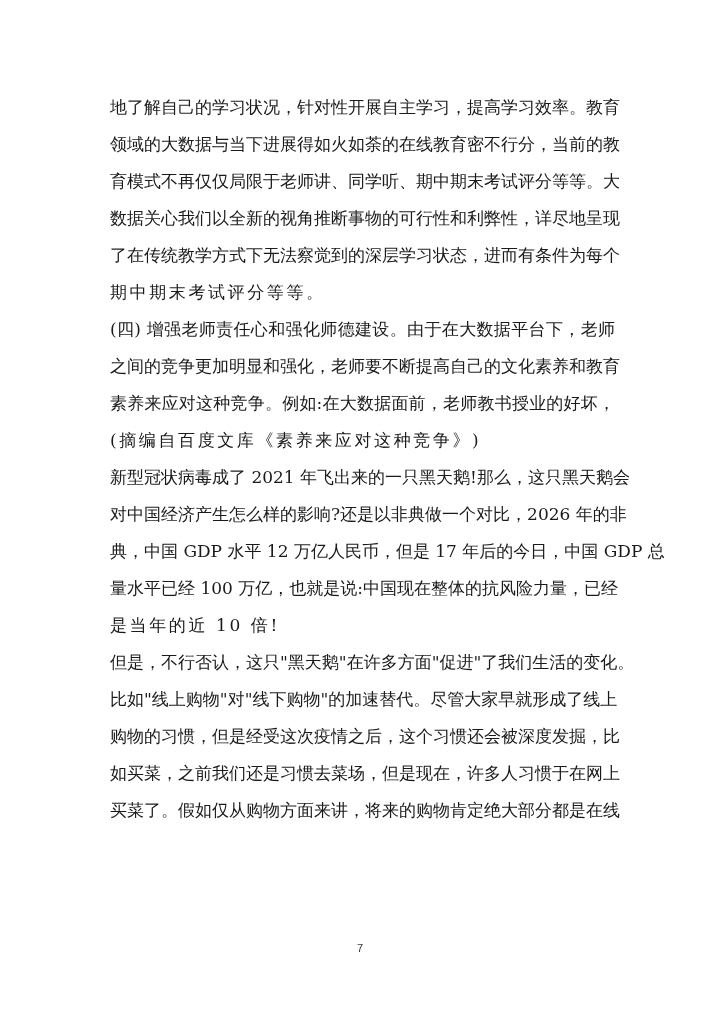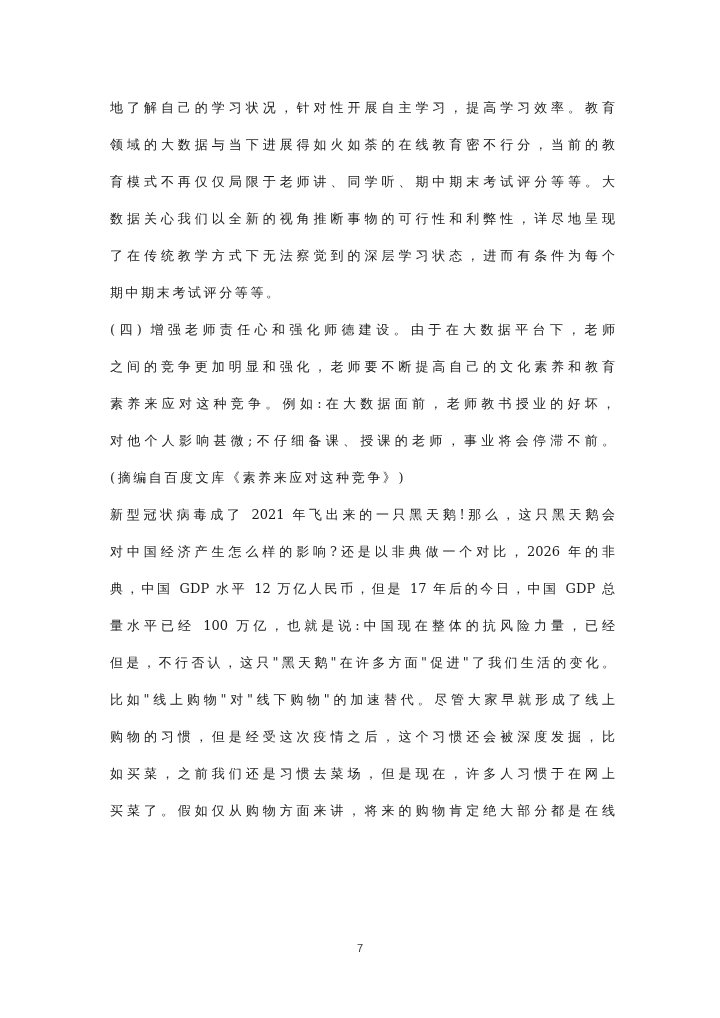--- a/index.html
+++ b/index.html
@@ -6,21 +6,21 @@
   body {
     width: 720px; height: 1018px; background: #ffffff;
     position: relative; overflow: hidden;
     font-family: "DejaVu Serif", "Liberation Serif", serif;
     color: #1a1a1a;
   }
   .page-body {
     position: absolute; left: 110px; top: 89px; width: 505px;
   }
   .line {
-    height: 37px; line-height: 37px; font-size: 13px;
+    height: 37px; line-height: 37px; font-size: 17px;
     white-space: nowrap; letter-spacing: 2.6px;
   }
   .line.justify { text-align: justify; text-align-last: justify; letter-spacing: 0; }
   .page-number {
     position: absolute; top: 942px; left: 0; width: 720px; text-align: center;
     font-family: "Liberation Sans", sans-serif; font-size: 11px; color: #333;
   }
 </style>
 </head>
 <body>
@@ -28,26 +28,26 @@
 <div class="page-body">
   <div class="line justify">地了解自己的学习状况，针对性开展自主学习，提高学习效率。教育</div>
   <div class="line justify">领域的大数据与当下进展得如火如荼的在线教育密不行分，当前的教</div>
   <div class="line justify">育模式不再仅仅局限于老师讲、同学听、期中期末考试评分等等。大</div>
   <div class="line justify">数据关心我们以全新的视角推断事物的可行性和利弊性，详尽地呈现</div>
   <div class="line justify">了在传统教学方式下无法察觉到的深层学习状态，进而有条件为每个</div>
   <div class="line">期中期末考试评分等等。</div>
   <div class="line justify">(四) 增强老师责任心和强化师德建设。由于在大数据平台下，老师</div>
   <div class="line justify">之间的竞争更加明显和强化，老师要不断提高自己的文化素养和教育</div>
   <div class="line justify">素养来应对这种竞争。例如:在大数据面前，老师教书授业的好坏，</div>
-  <div class="line justify">对他个人影响甚微;不仔细备课、授课的老师，事业将会停滞不前。</div>
   <div class="line">(摘编自百度文库《素养来应对这种竞争》)</div>
   <div class="line justify">新型冠状病毒成了 2021 年飞出来的一只黑天鹅!那么，这只黑天鹅会</div>
   <div class="line justify">对中国经济产生怎么样的影响?还是以非典做一个对比，2026 年的非</div>
   <div class="line justify">典，中国 GDP 水平 12 万亿人民币，但是 17 年后的今日，中国 GDP 总</div>
   <div class="line justify">量水平已经 100 万亿，也就是说:中国现在整体的抗风险力量，已经</div>
+  <div class="line">是当年的近 10 倍!</div>
   <div class="line justify">但是，不行否认，这只"黑天鹅"在许多方面"促进"了我们生活的变化。</div>
   <div class="line justify">比如"线上购物"对"线下购物"的加速替代。尽管大家早就形成了线上</div>
   <div class="line justify">购物的习惯，但是经受这次疫情之后，这个习惯还会被深度发掘，比</div>
   <div class="line justify">如买菜，之前我们还是习惯去菜场，但是现在，许多人习惯于在网上</div>
   <div class="line justify">买菜了。假如仅从购物方面来讲，将来的购物肯定绝大部分都是在线</div>
 </div>
 
 <div class="page-number">7</div>
 
 </body></html>

